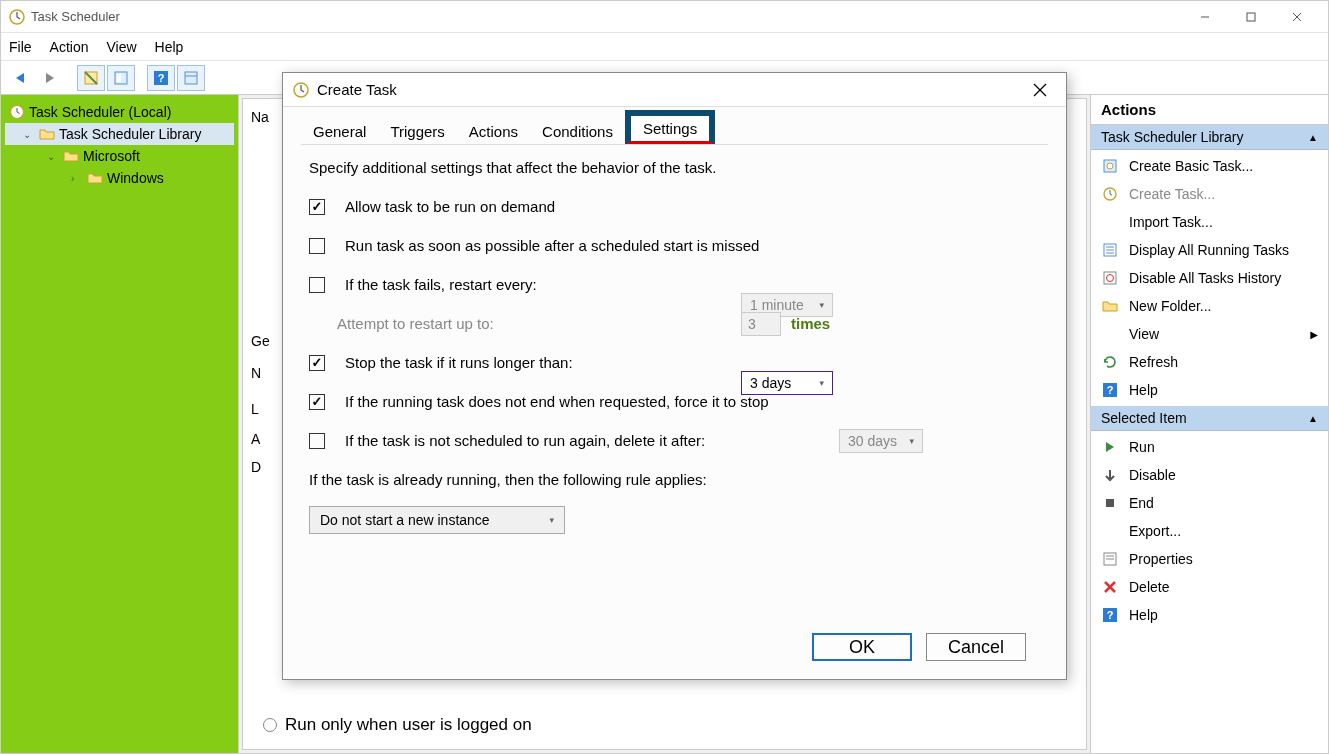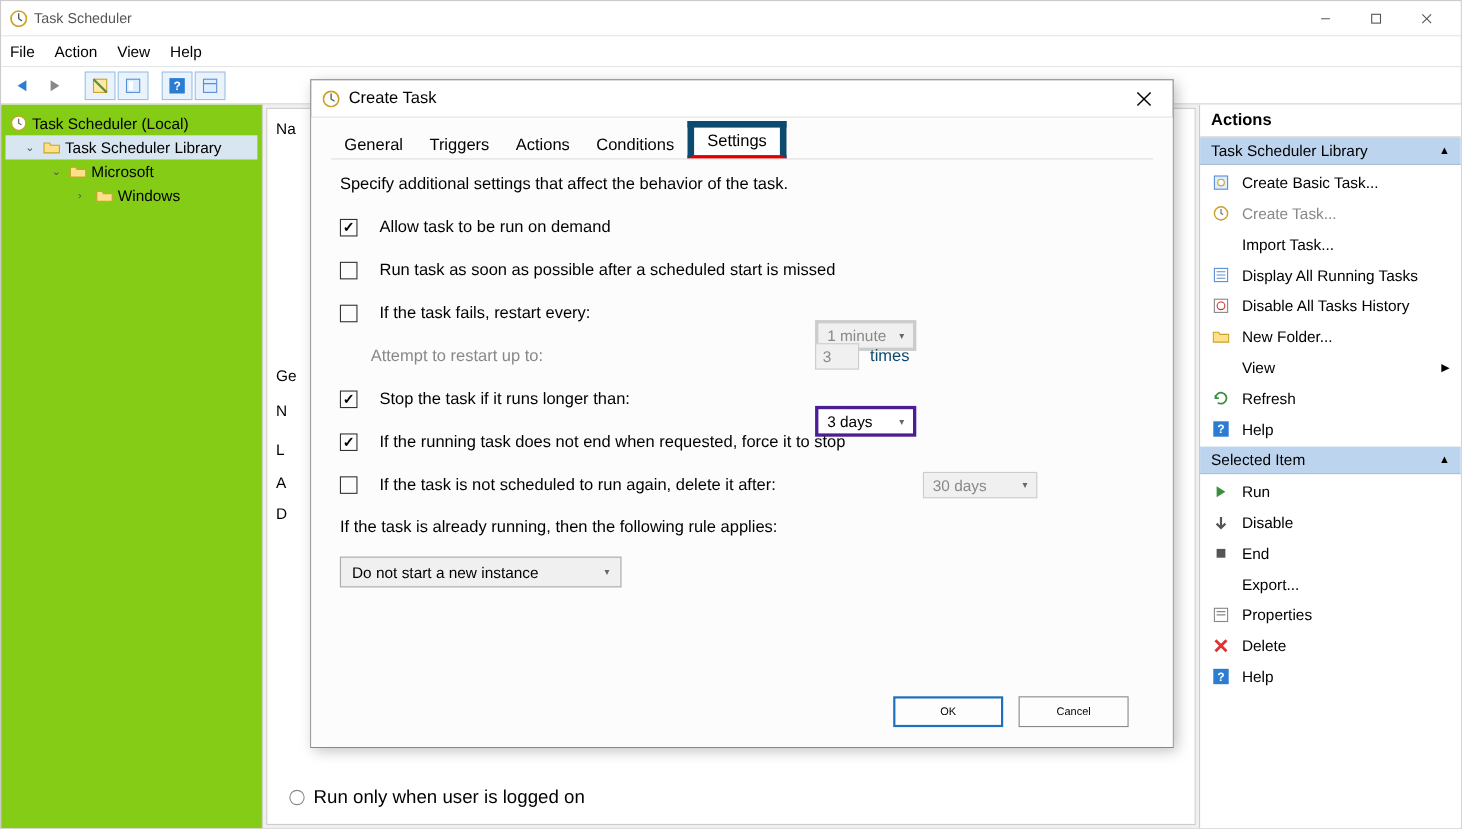--- a/index.html
+++ b/index.html
@@ -110,28 +110,28 @@
 .dlg-body{flex:1;padding:8px 18px 0 18px;background:#fcfcfc;display:flex;flex-direction:column;}
 .tabs{display:flex;gap:0;border-bottom:1px solid #ddd;height:30px;align-items:flex-end;font-size:15px;}
 .tab{padding:4px 12px;color:#000000;}
 .tab.active{border:6px solid #0c4a6e;border-bottom:3px solid #d00;background:#fff;margin-top:40px;}
 .settings-body{padding:14px 8px 0 8px;font-size:15px;flex:1;}
 .desc{margin-bottom:22px;}
 .setting-row{display:flex;align-items:center;gap:20px;margin-bottom:22px;position:relative;}
 .setting-row.indent{padding-left:28px;color:#888;}
 .cb{width:16px;height:16px;border:1.5px solid #333;display:inline-flex;align-items:center;justify-content:center;flex-shrink:0;}
 .cb.checked::after{content:"✓";font-size:13px;font-weight:bold;color:#000;line-height:1;}
-.combo{border:3px solid #4c1d95;padding:3px 8px;width:92px;display:flex;justify-content:space-between;align-items:center;font-size:14px;background:#fff;position:absolute;left:432px;margin-top:40px;}
+.combo{border:1px solid #4c1d95;padding:3px 8px;width:92px;display:flex;justify-content:space-between;align-items:center;font-size:14px;background:#fff;position:absolute;left:432px;margin-top:40px;}
 .combo.disabled{background:#f0f0f0;color:#888;border-color:#ccc;}
 .numbox{border:1px solid #ccc;width:40px;padding:3px 6px;background:#f0f0f0;color:#888;font-size:14px;position:absolute;left:432px;display:inline-block;}
-.times-label{position:absolute;left:482px;color:#0c4a6e;}
+.times-label{position:absolute;left:482px;color:#4d7c0f;font-weight:bold;}
 .rule-combo{border:1px solid #aaa;background:#f0f0f0;width:256px;padding:5px 10px;display:flex;justify-content:space-between;align-items:center;font-size:14px;margin-top:4px;}
-.combo30{border:1px solid #ccc;padding:3px 8px;width:104px;display:flex;justify-content:space-between;align-items:center;font-size:14px;background:#f0f0f0;color:#888;position:absolute;left:530px;}
+.combo30{border:1px solid #ccc;padding:3px 8px;width:84px;display:flex;justify-content:space-between;align-items:center;font-size:14px;background:#f0f0f0;color:#888;position:absolute;left:530px;}
 .dlg-buttons{display:flex;justify-content:flex-end;gap:14px;padding:12px 22px 18px 0;}
-.btn{width:100px;height:28px;border:1px solid #888;background:#fdfdfd;display:flex;align-items:center;justify-content:center;font-size:10px;}
+.btn{width:100px;height:28px;border:1px solid #888;background:#fdfdfd;display:flex;align-items:center;justify-content:center;font-size:18px;}
 .btn.primary{border:2px solid #1e6fbf;}
 .caret{font-size:9px;color:#666;}
 .arrow-up{font-size:10px;}
 svg{display:block;}
 </style>
 </head>
 <body>
 
 <div class="window">
   <div class="titlebar">

